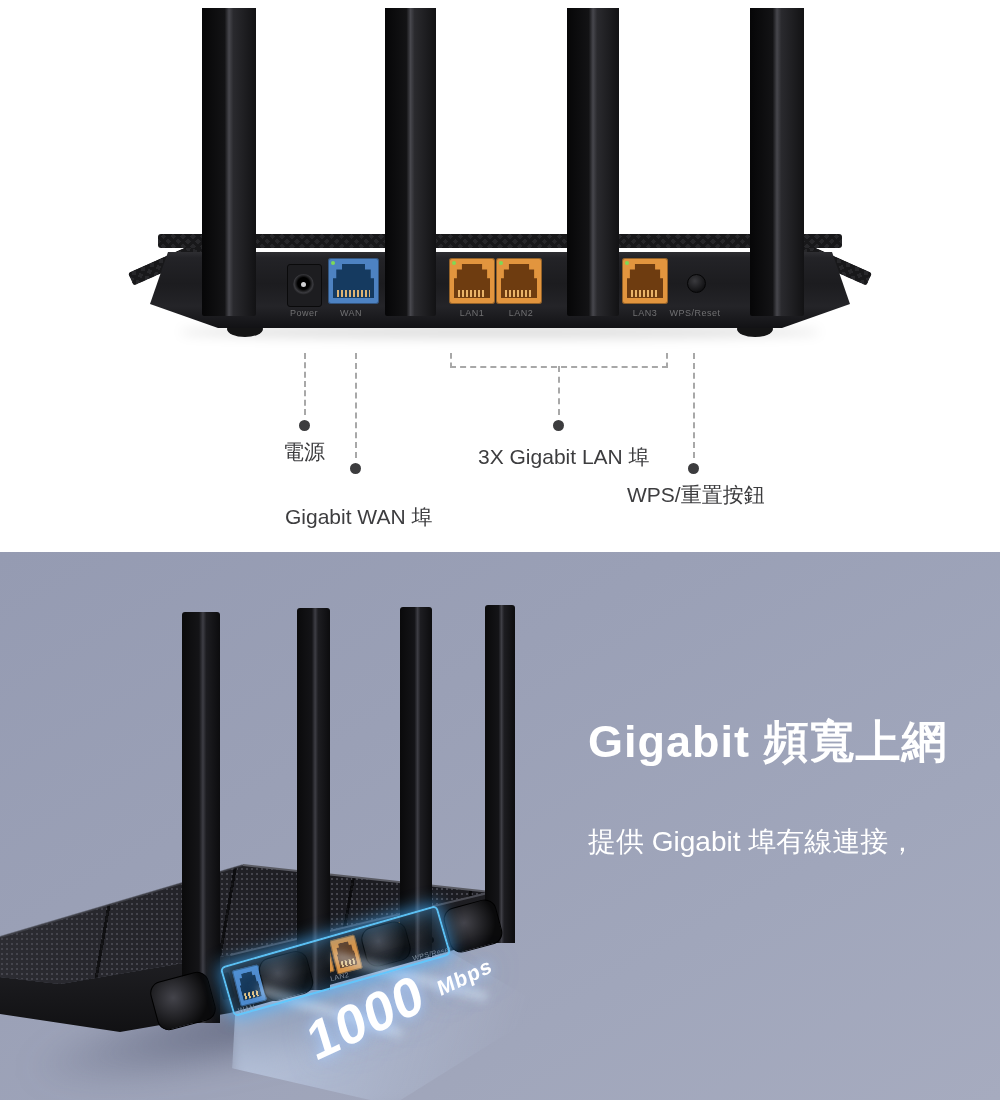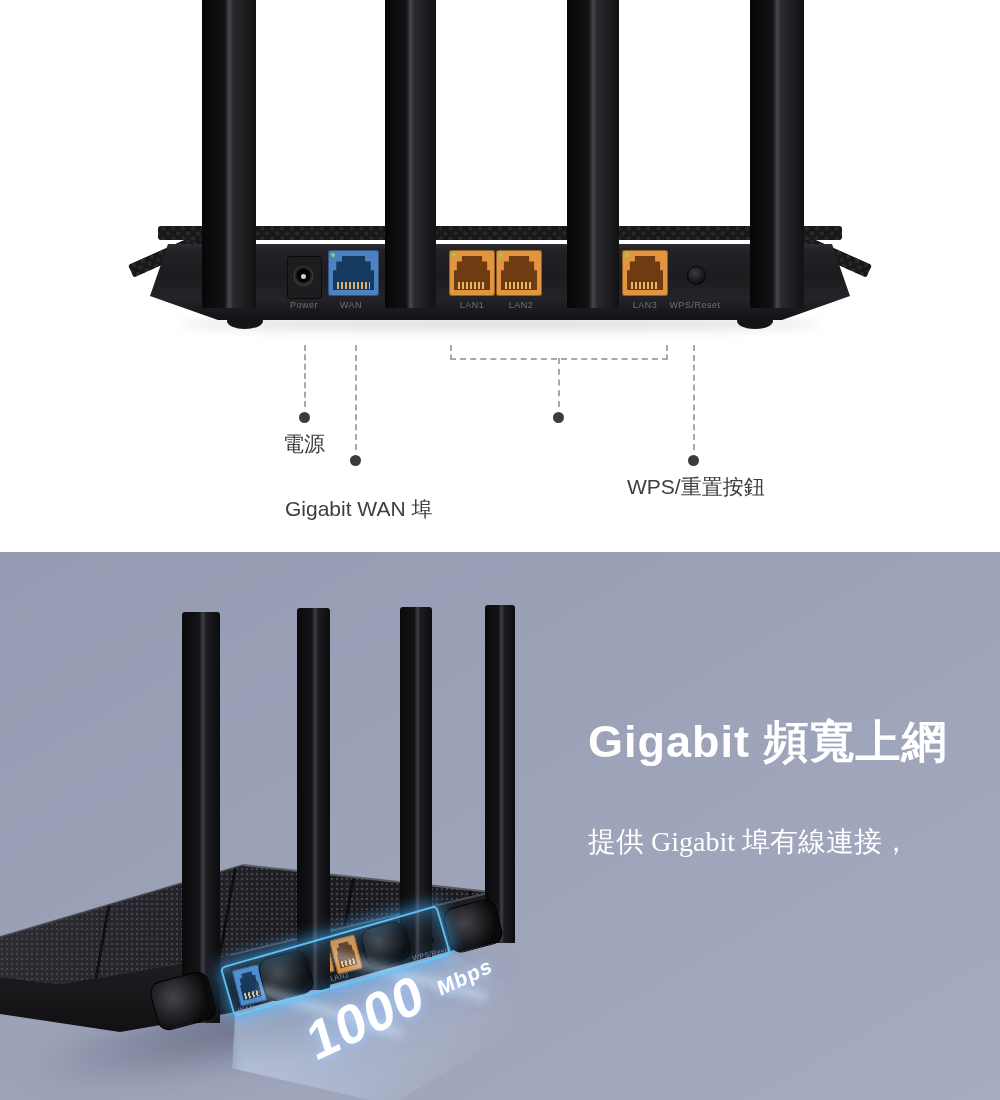--- a/index.html
+++ b/index.html
@@ -1,21 +1,21 @@
 <!DOCTYPE html>
 <html><head>
 <meta charset="utf-8">
 <style>
   html,body{margin:0;padding:0;}
   .canvas{position:relative;width:1000px;height:1100px;overflow:hidden;background:#ffffff;
           font-family:"Liberation Sans","DejaVu Sans",sans-serif;}
   .abs{position:absolute;}
 
   
-  .sec-top{left:0;top:0;width:1000px;height:552px;background:#ffffff;}
+  .sec-top{left:0;top:8px;width:1000px;height:552px;background:#ffffff;}
 
   .t-ant{top:0;height:308px;z-index:3;border-radius:0 0 2px 2px;
     background:linear-gradient(90deg,#060607 0%,#131315 42%,#47474d 50%,#2a2a2e 58%,#121214 100%);}
   .t-ant.a1{left:202px;width:54px;}
   .t-ant.a2{left:385px;width:51px;}
   .t-ant.a3{left:567px;width:52px;}
   .t-ant.a4{left:750px;width:54px;}
 
   .serr{height:14px;z-index:1;
     background-image:repeating-linear-gradient(45deg,#18181a 0 3px,transparent 3px 7px),
@@ -130,21 +130,21 @@
     background:linear-gradient(180deg,rgba(120,200,255,.12),rgba(120,200,255,0));}
 
   .b-speed{left:300px;top:418px;z-index:8;transform:rotate(-25deg) skewX(-8deg);
     color:#ffffff;white-space:nowrap;
     text-shadow:0 0 12px rgba(170,205,255,.9),0 0 28px rgba(150,195,255,.55);}
   .b-speed .val{font-size:54px;font-weight:bold;letter-spacing:1px;}
   .b-speed .unit{font-size:21px;font-weight:bold;margin-left:16px;position:relative;top:-6px;letter-spacing:1px;}
 
   .b-copy{left:588px;top:160px;z-index:8;color:#ffffff;}
   .b-heading{font-size:45px;font-weight:bold;letter-spacing:1px;white-space:nowrap;}
-  .b-body{margin-top:50px;font-size:28px;line-height:40px;white-space:nowrap;font-family:Liberation Serif, serif;}
+  .b-body{margin-top:50px;font-size:28px;line-height:40px;white-space:nowrap;}
 </style>
 </head>
 <body>
 
 <div class="canvas">
 
   <div class="abs sec-top">
 
     <div class="abs t-floor-shadow"></div>
     <div class="abs t-foot fl"></div>
@@ -201,20 +201,21 @@
     <div class="abs dash-v" style="left:558px;top:358px;height:49px;"></div>
     <div class="abs dash-v" style="left:693px;top:345px;height:105px;"></div>
 
     <div class="abs c-dot" style="left:299px;top:412px;"></div>
     <div class="abs c-dot" style="left:350px;top:455px;"></div>
     <div class="abs c-dot" style="left:553px;top:412px;"></div>
     <div class="abs c-dot" style="left:688px;top:455px;"></div>
 
     <div class="abs c-text" style="left:283px;top:430px;">電源</div>
     <div class="abs c-text" style="left:285px;top:473px;margin-top:22px;">Gigabit WAN 埠</div>
+    <div class="abs c-text" style="left:478px;top:435px;">3X Gigabit LAN 埠</div>
     <div class="abs c-text" style="left:627px;top:473px;">WPS/重置按鈕</div>
   </div>
 
   <div class="abs sec-bot">
 
     <div class="abs b-ground-shadow"></div>
     <div class="abs b-beam"></div>
 
     <div class="abs b-mesh"></div>
     <div class="abs b-edge back"></div>

